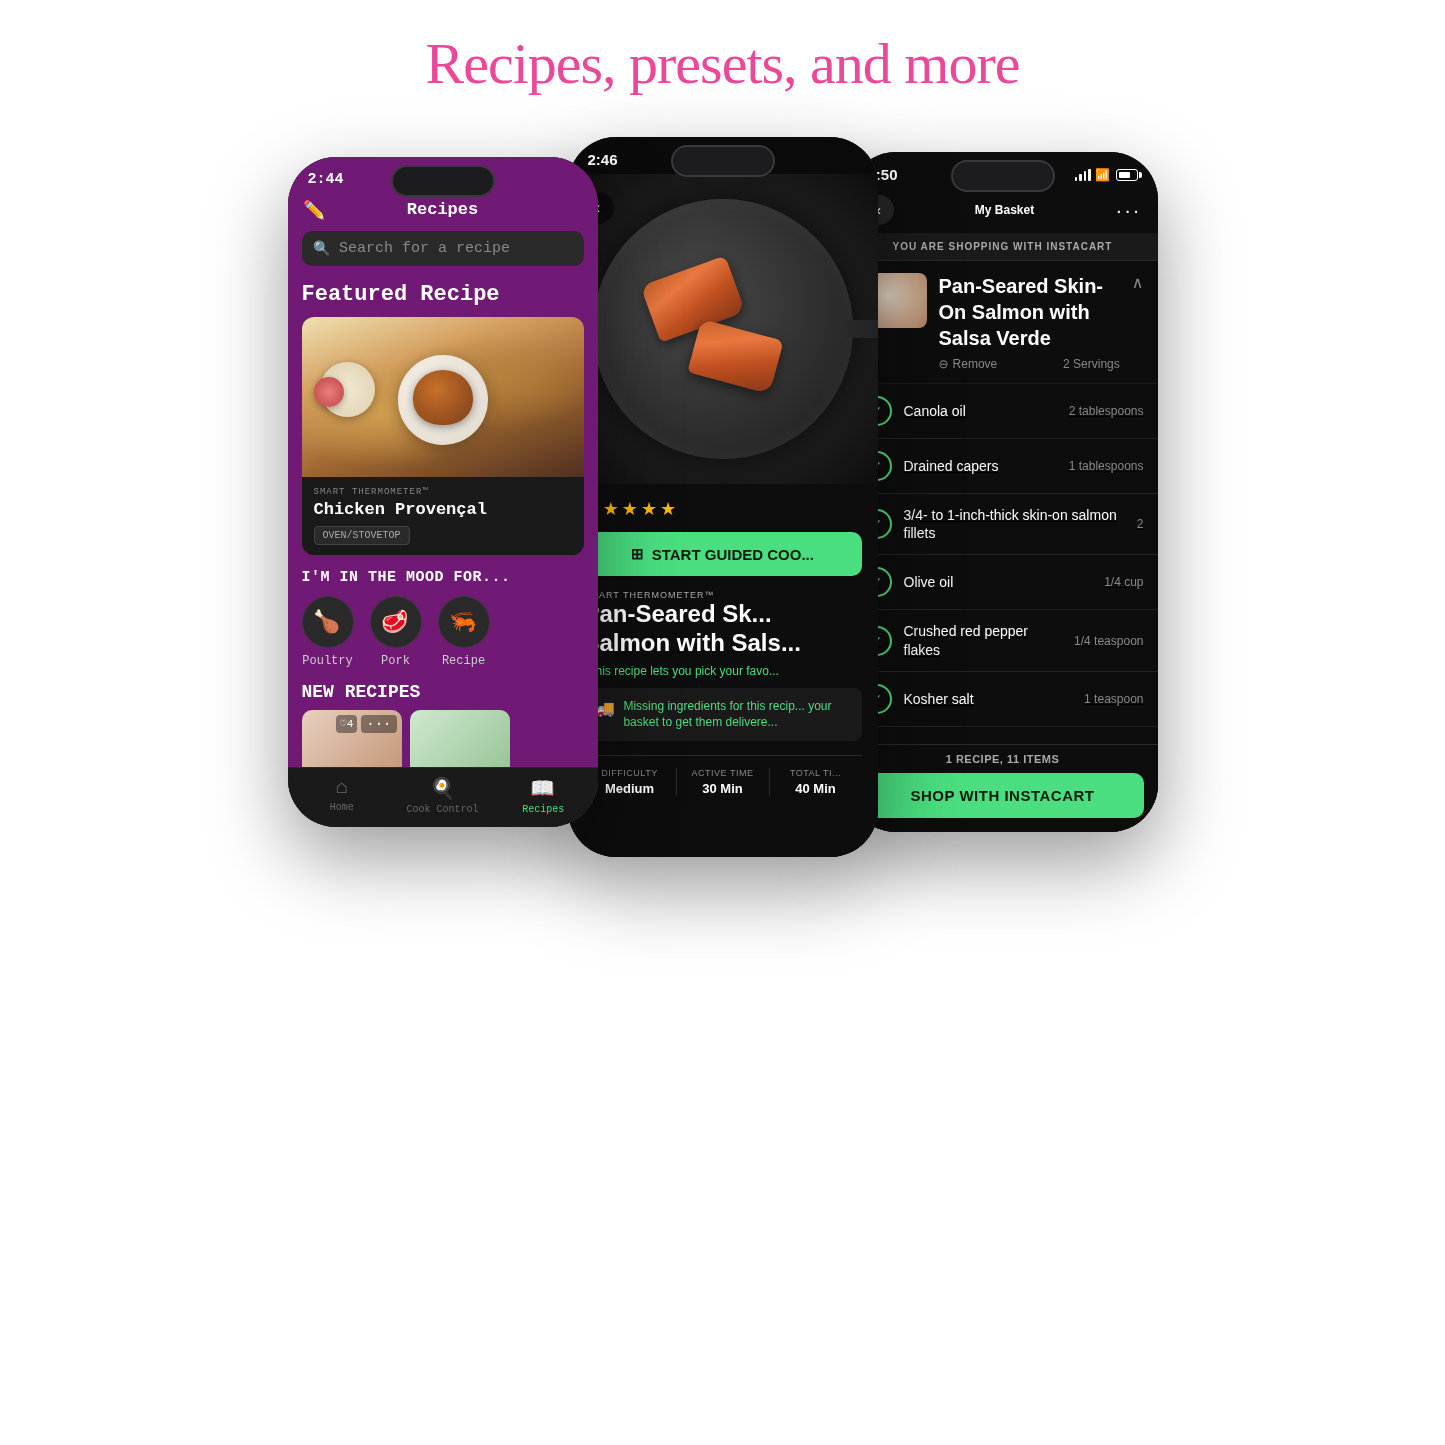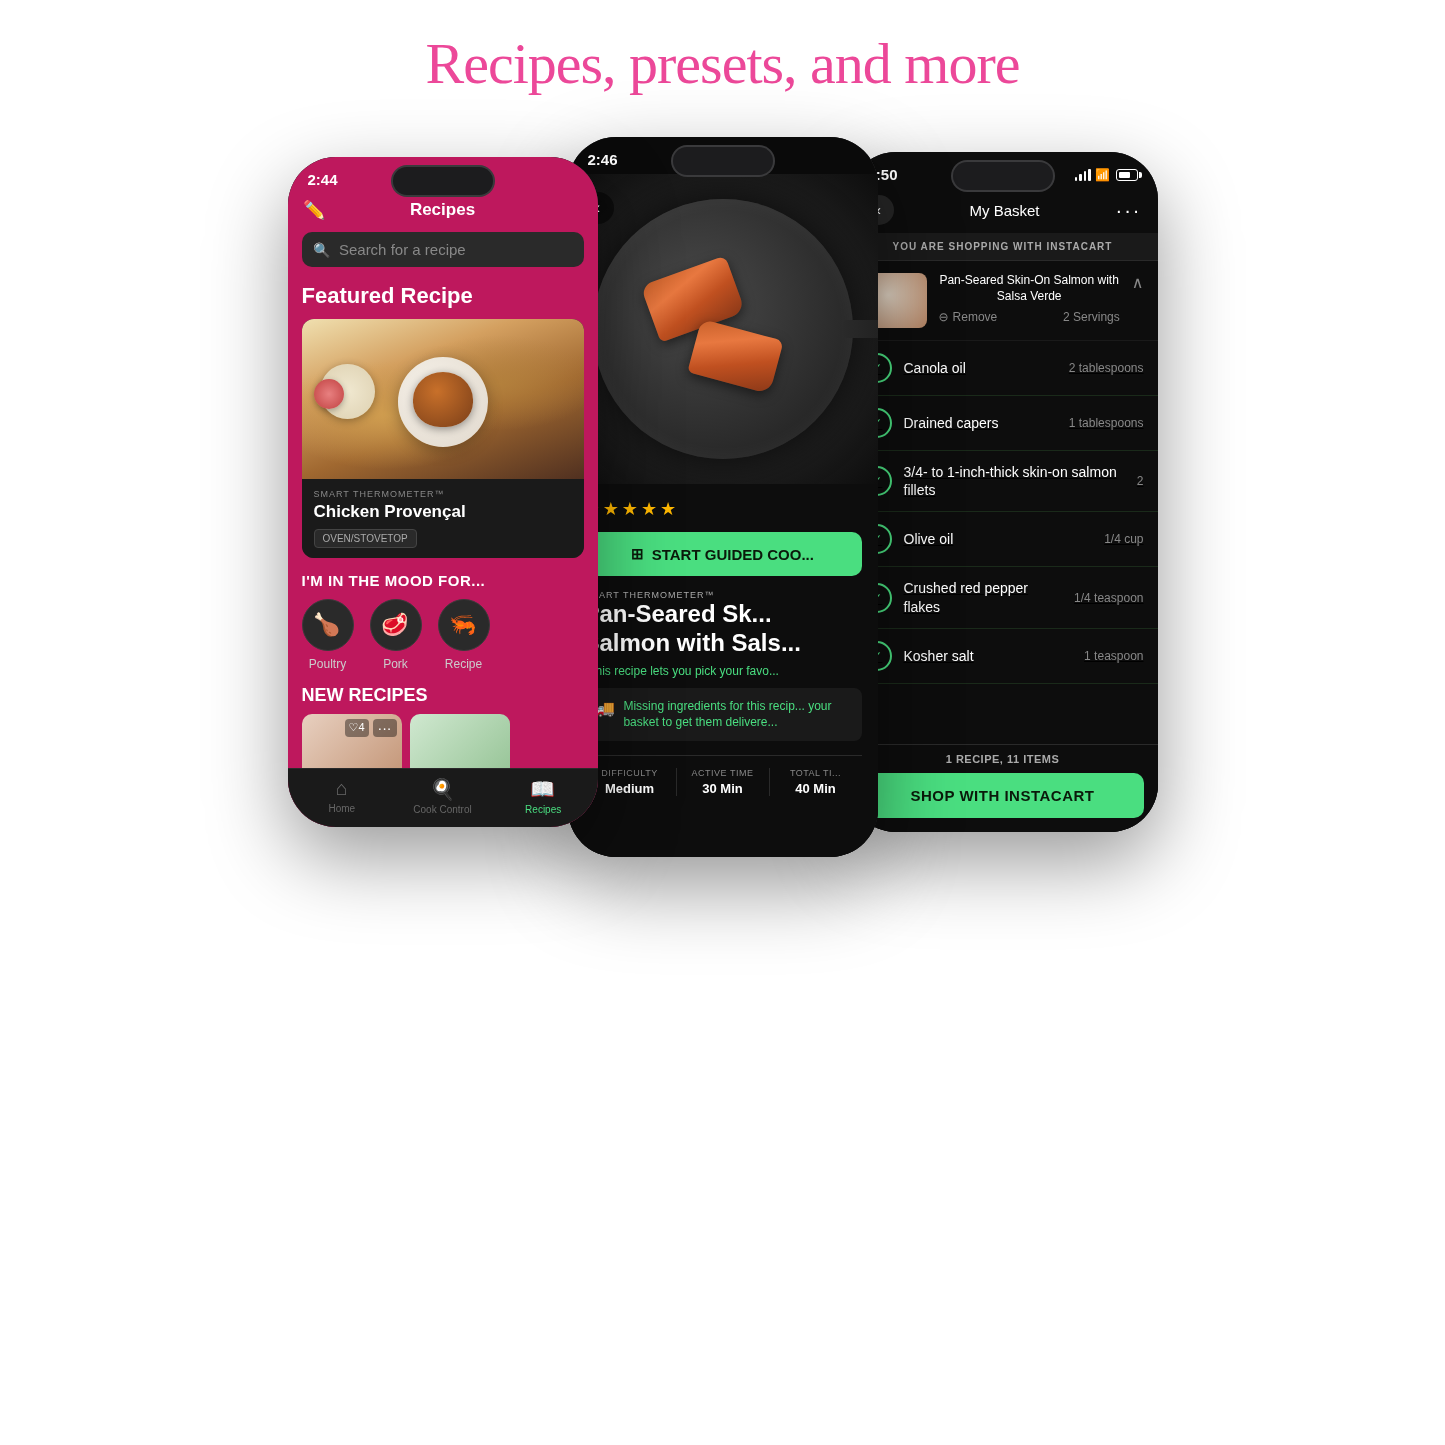--- a/index.html
+++ b/index.html
@@ -106,21 +106,21 @@
       overflow: hidden;
       width: 100%;
       height: 100%;
       position: absolute;
       top: 0; left: 0;
       display: flex;
       flex-direction: column;
     }
 
     
-    .phone1-screen { background: #be185d; }
+    .phone1-screen { background: #701a75; font-family: Liberation Mono, monospace; }
     .phone1-header {
       display: flex;
       align-items: center;
       justify-content: center;
       padding: 6px 16px 8px;
       position: relative;
     }
     .phone1-header .edit-icon {
       position: absolute;
       left: 16px;
@@ -456,21 +456,21 @@
     .back-btn-sm {
       width: 30px; height: 30px;
       border-radius: 50%;
       background: rgba(255,255,255,0.1);
       display: flex;
       align-items: center;
       justify-content: center;
       color: #fff;
       font-size: 14px;
     }
-    .basket-title { color: #fff; font-size: 15px; font-weight: 400; }
+    .basket-title { color: #fff; font-size: 12px; font-weight: 700; }
     .dots-btn { color: #fff; font-size: 20px; letter-spacing: 2px; }
     .instacart-banner {
       background: #1a1a1a;
       text-align: center;
       padding: 8px;
       color: #aaa;
       font-size: 10px;
       font-weight: 700;
       letter-spacing: 1px;
       border-bottom: 1px solid #2a2a2a;
@@ -487,21 +487,21 @@
       border-radius: 8px;
       background: linear-gradient(135deg, #e8d0c0, #c09070);
       flex-shrink: 0;
       overflow: hidden;
     }
     .basket-recipe-thumb-inner {
       width: 100%; height: 100%;
       background: radial-gradient(circle at 40% 40%, #ddd0c0, #b08060);
     }
     .basket-recipe-info { flex: 1; }
-    .basket-recipe-name { color: #fff; font-size: 12px; font-weight: 400; line-height: 1.3; margin-bottom: 6px; text-align: center; }
+    .basket-recipe-name { color: #fff; font-size: 20px; font-weight: 700; line-height: 1.3; margin-bottom: 6px; }
     .remove-row { display: flex; align-items: center; justify-content: space-between; }
     .remove-btn { color: #888; font-size: 12px; display: flex; align-items: center; gap: 4px; }
     .servings-text { color: #888; font-size: 12px; }
     .chevron-up { color: #888; font-size: 16px; }
     .ingredient-row {
       display: flex;
       align-items: center;
       padding: 12px 14px;
       gap: 12px;
       border-bottom: 1px solid #1a2a1a;

